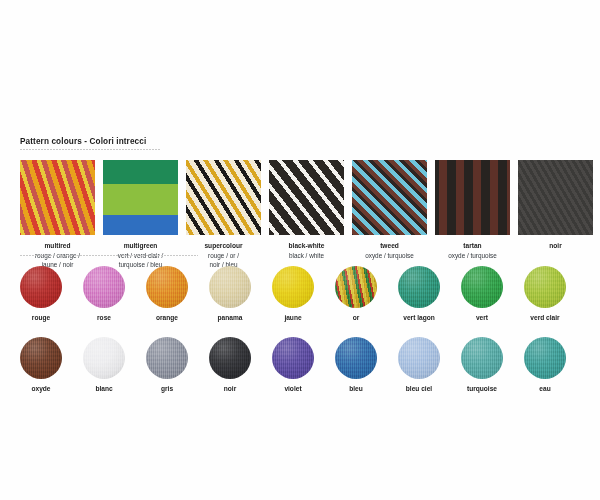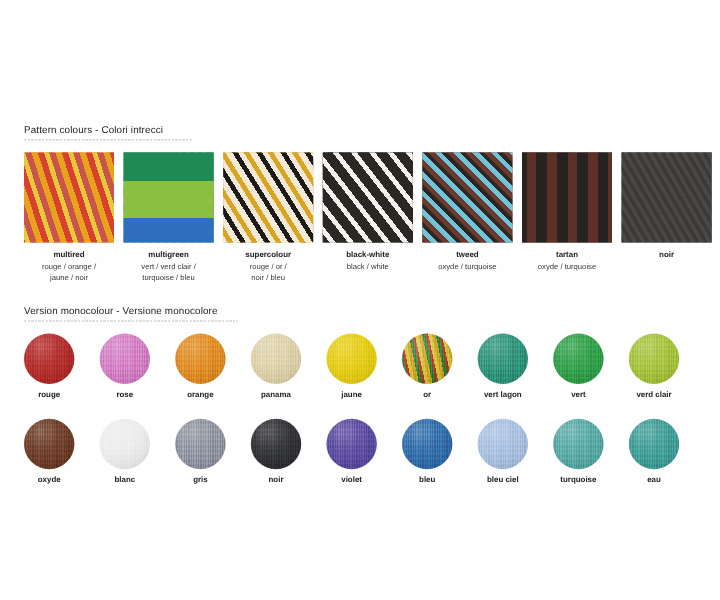--- a/index.html
+++ b/index.html
@@ -24,25 +24,26 @@
   }
 
   
   .section {
     position: absolute;
     left: 20px;
     width: 560px;
   }
   .section-header {
     font-size: 8.2px;
-    font-weight: normal;
+    font-weight: bold;
     color: #1b1b1b;
     letter-spacing: .12px;
     padding-bottom: 3px;
     white-space: nowrap;
+    margin-top: 33px;
   }
   .header-rule {
     width: 140px;
     height: 1px;
     background: repeating-linear-gradient(to right,
         #c9c9c9 0px, #c9c9c9 2px, rgba(255,255,255,0) 2px, rgba(255,255,255,0) 3px);
     margin-bottom: 10px;
   }
   .header-rule.wide { width: 178px; }
 
@@ -203,21 +204,20 @@
             <div class="tex" style="background: repeating-linear-gradient(60deg, rgb(59, 58, 56) 0px, rgb(59, 58, 56) 3px, rgb(74, 72, 70) 3px, rgb(74, 72, 70) 6px), repeating-linear-gradient(-60deg, rgba(0, 0, 0, 0.25) 0px, rgba(0, 0, 0, 0.25) 3px, rgba(255, 255, 255, 0.05) 3px, rgba(255, 255, 255, 0.05) 6px);"></div>
           </div>
           <div class="cap">
             <div class="cap-name">noir</div>
           </div>
         </div>
       </div>
   </div>
 
   <div class="section" style="top:255px;">
-    <div class="section-header">Version monocolour - Versione monocolore</div>
     <div class="header-rule wide"></div>
     <div id="mono-rows">
         <div class="mono-row">
           <div class="mono-cell">
             <div class="dot" style="background: rgb(176, 42, 40);">
               <div class="shade"></div>
             </div>
             <div class="mono-cap">rouge</div>
           </div>
           <div class="mono-cell">

